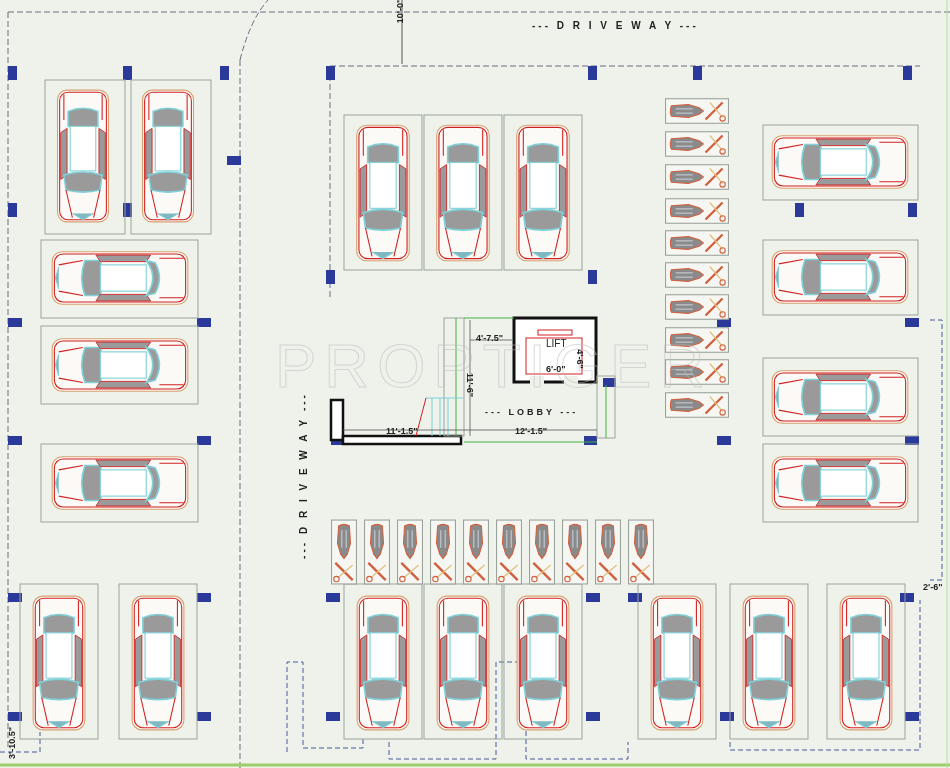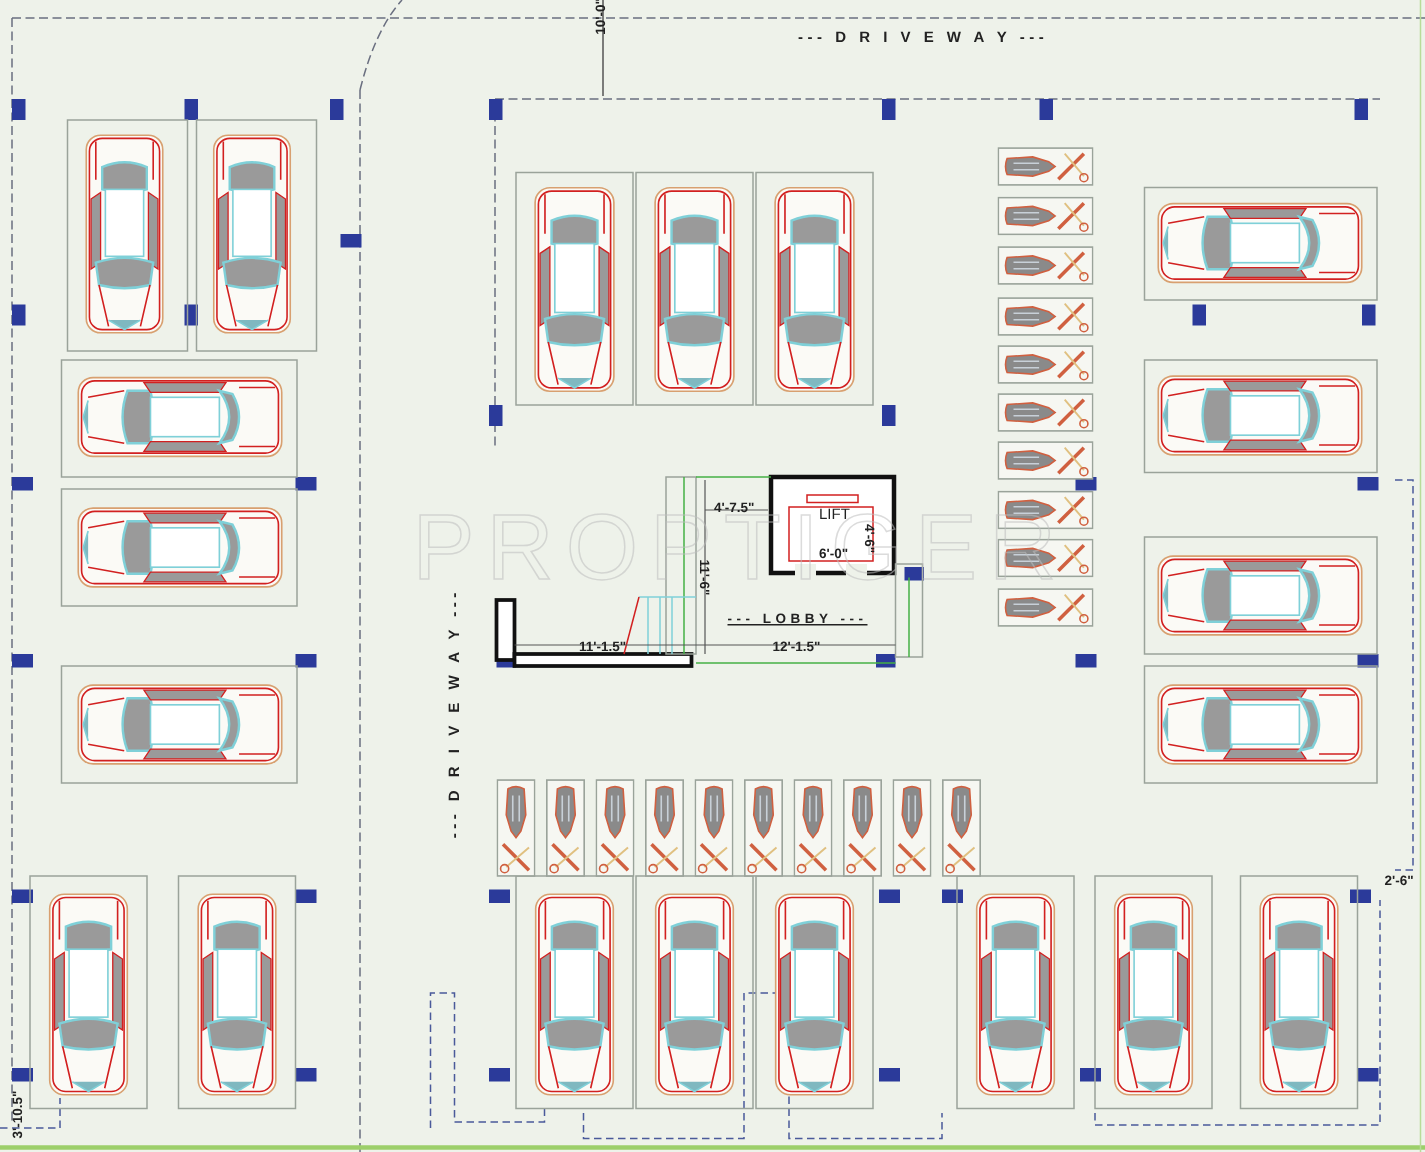--- a/index.html
+++ b/index.html
@@ -218,21 +218,21 @@
     <line x1="470" y1="340" x2="512" y2="340" stroke="#555" stroke-width="0.8"></line>
     <line x1="470" y1="320" x2="470" y2="436" stroke="#555" stroke-width="0.8"></line>
     <line x1="343" y1="430" x2="597" y2="430" stroke="#555" stroke-width="0.8"></line>
   </g>
 </svg>
 
 <div class="watermark">PROPTIGER</div>
 
 <div class="lbl" style="left:532px;top:20px;">--- D R I V E W A Y ---</div>
 <div class="lbl" style="left:220px;top:470px;transform:rotate(-90deg);transform-origin:center;">--- D R I V E W A Y ---</div>
-<div class="lbl" style="left:485px;top:407px;font-size:9px;text-decoration:underline;">--- LOBBY ---</div>
+<div class="lbl" style="left:485px;top:407px;font-size:9px;">--- LOBBY ---</div>
 <div class="dim" style="left:546px;top:338px;font-size:10px;font-weight:normal;">LIFT</div>
 
 <div class="dim" style="left:388px;top:6px;transform:rotate(-90deg);">10'-0"</div>
 <div class="dim" style="left:476px;top:333px;">4'-7.5"</div>
 <div class="dim" style="left:546px;top:364px;">6'-0"</div>
 <div class="dim" style="left:570px;top:354px;transform:rotate(90deg);">4'-6"</div>
 <div class="dim" style="left:458px;top:380px;transform:rotate(90deg);">11'-6"</div>
 <div class="dim" style="left:386px;top:426px;">11'-1.5"</div>
 <div class="dim" style="left:515px;top:426px;">12'-1.5"</div>
 <div class="dim" style="left:923px;top:582px;">2'-6"</div>

